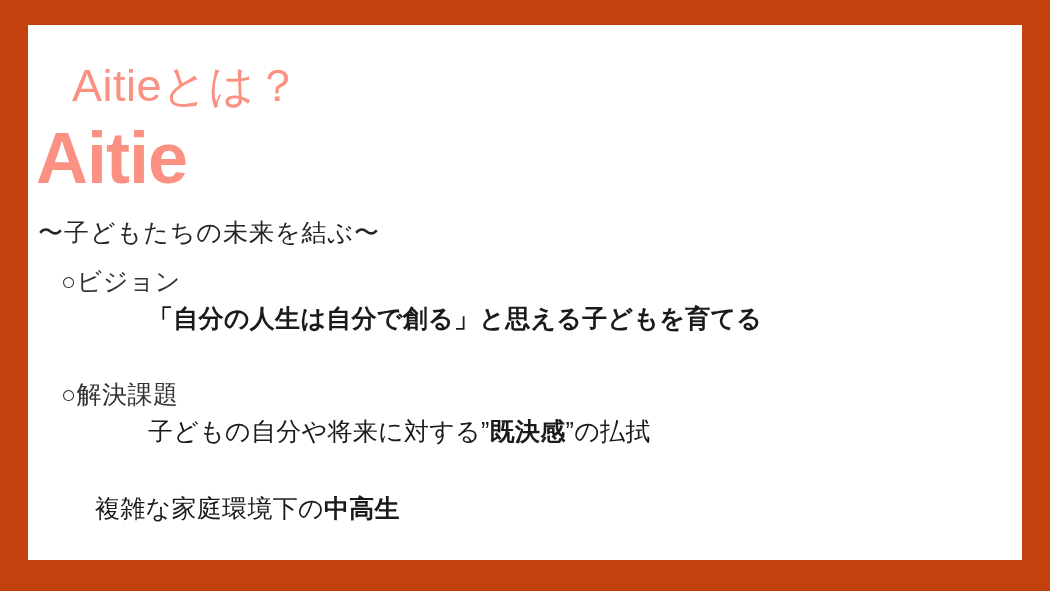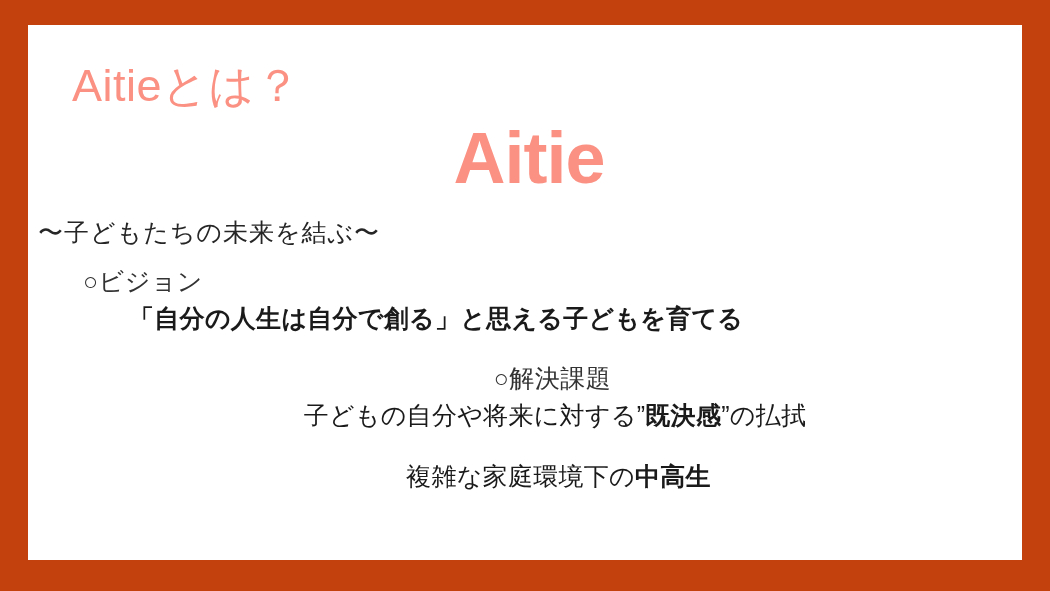--- a/index.html
+++ b/index.html
@@ -42,21 +42,20 @@
     line-height: 1.1;
     white-space: nowrap;
   }
 
   
   .brand-logo {
     position: absolute;
     left: 0;
     right: 0;
     top: 96px;
-    text-align: center;
     font-size: 72px;
     font-weight: 700;
     letter-spacing: -1px;
     color: #fb9183;
     line-height: 1.05;
   }
   .brand-logo-shift {
     display: inline-block;
     margin-left: 8px;
   }
@@ -81,44 +80,43 @@
     position: absolute;
     left: 0;
     top: 240px;
     width: 100%;
   }
 
   .block {
     position: relative;
   }
   .block + .block {
-    margin-top: 26px;
-    text-align: center;
+    margin-top: 42px;
   }
 
   .block-heading {
     font-size: 25px;
     font-weight: 400;
     color: #333333;
     line-height: 1.35;
-    padding-left: 55px;
+    padding-left: 33px;
     letter-spacing: 0.5px;
     white-space: nowrap;
   }
 
   .block-body {
     font-size: 25px;
     color: #1a1a1a;
     line-height: 1.4;
     margin-top: 2px;
     letter-spacing: 0.3px;
     white-space: nowrap;
   }
-  .block-body.indent-vision   { padding-left: 60px; font-weight: 700; margin-left: 41px; }
-  .block-body.indent-issue    { padding-left: 60px; font-weight: 400; }
+  .block-body.indent-vision   { padding-left: 120px; font-weight: 700; }
+  .block-body.indent-issue    { padding-left: 120px; font-weight: 400; }
   .block-body.indent-target   { padding-left: 67px; font-weight: 400; }
 
   .em-bold { font-weight: 700; color: #1a1a1a; }
 </style>
 </head>
 <body>
 
 <div class="slide">
   <div class="slide-inner">
 

